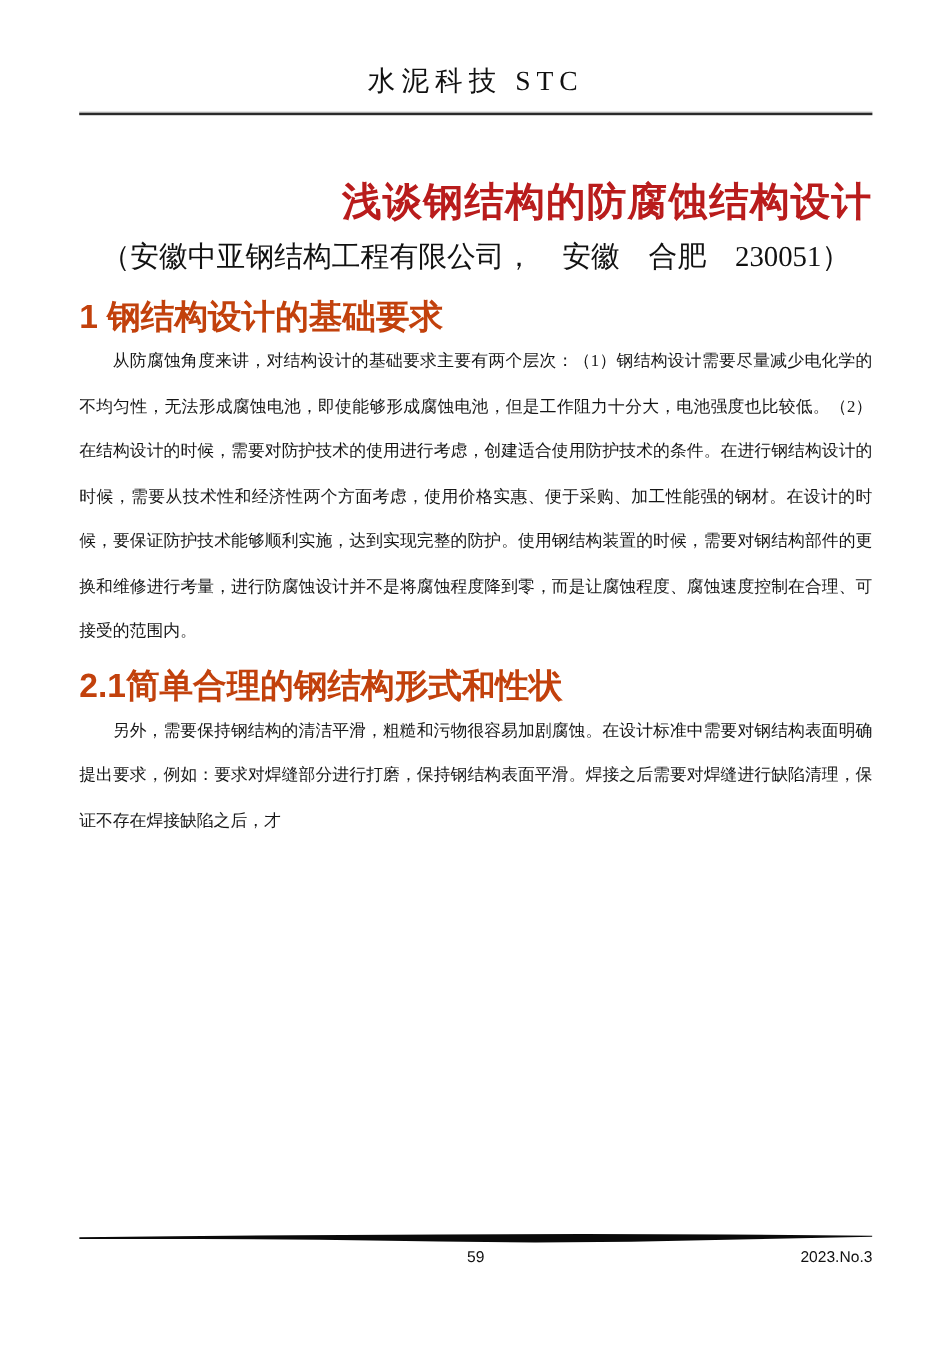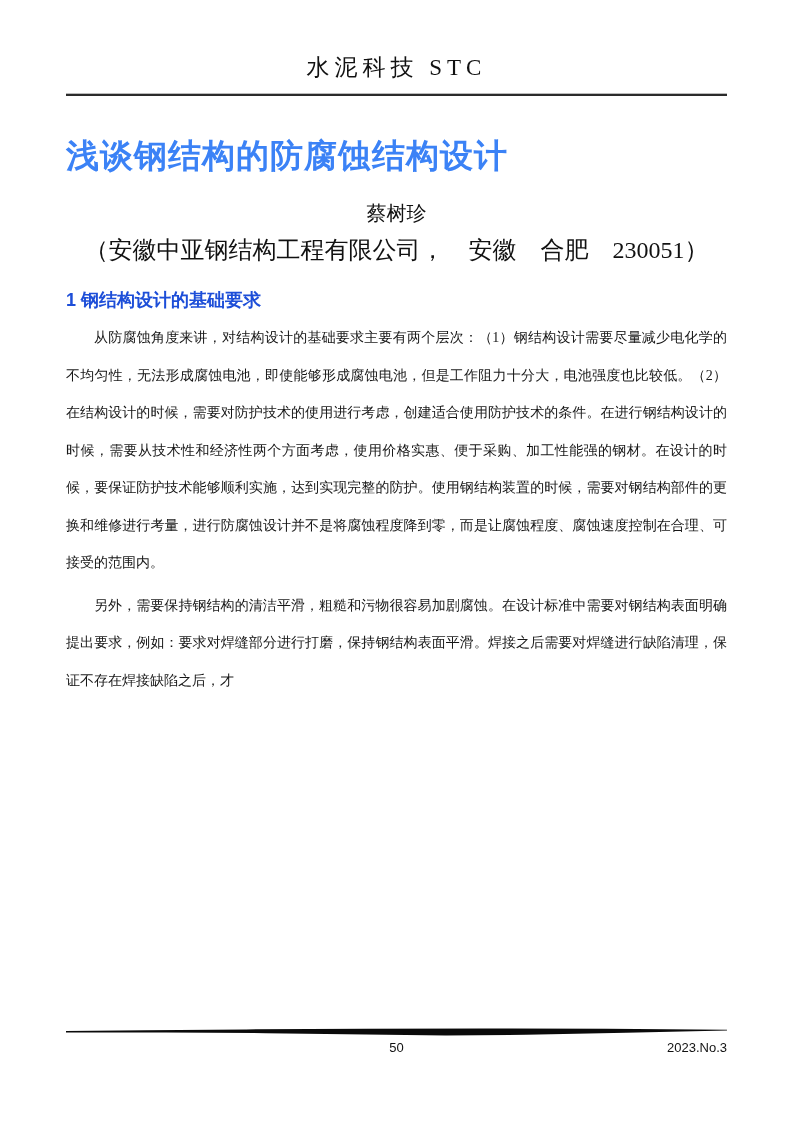--- a/index.html
+++ b/index.html
@@ -33,46 +33,46 @@
     color: #111111;
   }
   .header-rule {
     margin-top: 10px;
     border-top: 1px solid #bbbbbb;
     border-bottom: 2px solid #2b2b2b;
     height: 0px;
   }
   
   .article-title {
-    margin-top: 38px;
-    text-align: left;
+    margin-top: 50px;
+    text-align: right;
     font-family: "Liberation Sans", "DejaVu Sans", sans-serif;
     font-weight: bold;
     font-size: 33px;
     letter-spacing: 1px;
-    color: #3b82f6;
+    color: #b91c1c;
   }
   .article-author {
     margin-top: 21px;
     text-align: center;
     font-size: 20px;
     color: #111111;
   }
   .article-affiliation {
     margin-top: 7px;
     text-align: center;
     font-size: 24px;
     color: #111111;
   }
   
   .sec-heading {
     font-family: "Liberation Sans", "DejaVu Sans", sans-serif;
     font-weight: bold;
-    font-size: 18px;
-    color: #1d4ed8;
+    font-size: 28px;
+    color: #c2410c;
     line-height: 28px;
   }
   .sec-heading.h1-1 { margin-top: 20px; }
   .sec-heading.h2-0 { margin-top: 8px; }
   .sec-heading.h2-1 { margin-top: 12px; }
   
   .body-para {
     font-size: 14px;
     line-height: 37.5px;
     text-align: justify;
@@ -112,32 +112,32 @@
 </head>
 <body>
 
 <div class="page">
   <div class="content">
 
     <div class="journal-header">水泥科技 STC</div>
     <div class="header-rule"></div>
 
     <div class="article-title">浅谈钢结构的防腐蚀结构设计</div>
-    <div class="article-author">蔡树珍</div>
     <div class="article-affiliation">（安徽中亚钢结构工程有限公司，　安徽　合肥　230051）</div>
 
     <div class="sec-heading h1-1">1 钢结构设计的基础要求</div>
     <p class="body-para">从防腐蚀角度来讲，对结构设计的基础要求主要有两个层次：（1）钢结构设计需要尽量减少电化学的不均匀性，无法形成腐蚀电池，即使能够形成腐蚀电池，但是工作阻力十分大，电池强度也比较低。（2）在结构设计的时候，需要对防护技术的使用进行考虑，创建适合使用防护技术的条件。在进行钢结构设计的时候，需要从技术性和经济性两个方面考虑，使用价格实惠、便于采购、加工性能强的钢材。在设计的时候，要保证防护技术能够顺利实施，达到实现完整的防护。使用钢结构装置的时候，需要对钢结构部件的更换和维修进行考量，进行防腐蚀设计并不是将腐蚀程度降到零，而是让腐蚀程度、腐蚀速度控制在合理、可接受的范围内。</p>
 
+    <div class="sec-heading h2-1">2.1简单合理的钢结构形式和性状</div>
     <p class="body-para">另外，需要保持钢结构的清洁平滑，粗糙和污物很容易加剧腐蚀。在设计标准中需要对钢结构表面明确提出要求，例如：要求对焊缝部分进行打磨，保持钢结构表面平滑。焊接之后需要对焊缝进行缺陷清理，保证不存在焊接缺陷之后，才</p>
 
   </div>
 
   <div class="footer">
     <svg class="footer-bar" viewBox="0 0 661 10" preserveAspectRatio="none">
       <polygon fill="#0a0a0a" points="0,3 80,2.2 180,1.4 300,0.8 420,0.4 540,0.8 661,1.8 661,2.6 560,4.8 460,6.8 380,7.4 300,6.6 200,5.2 100,4.4 0,4.4"></polygon>
     </svg>
     <div class="footer-texts">
-      <span class="footer-page">50</span>
+      <span class="footer-page">59</span>
       <span class="footer-issue">2023.No.3</span>
     </div>
   </div>
 </div>
 
 </body></html>

